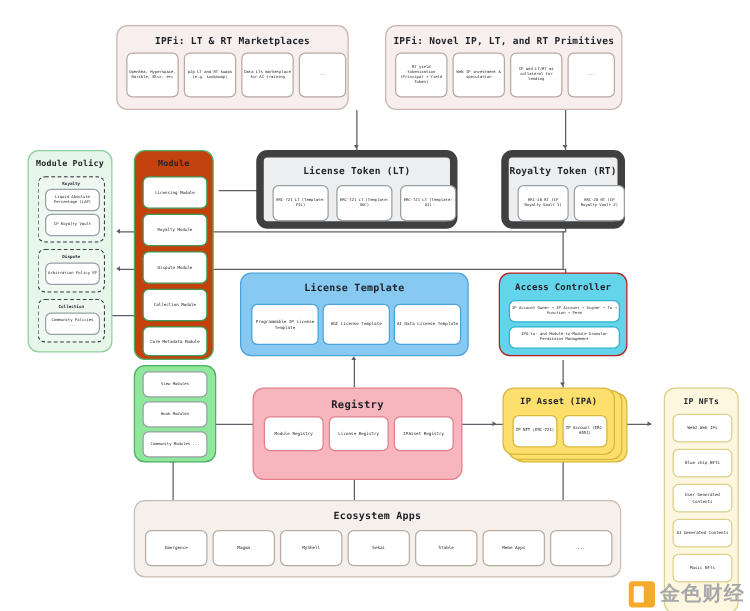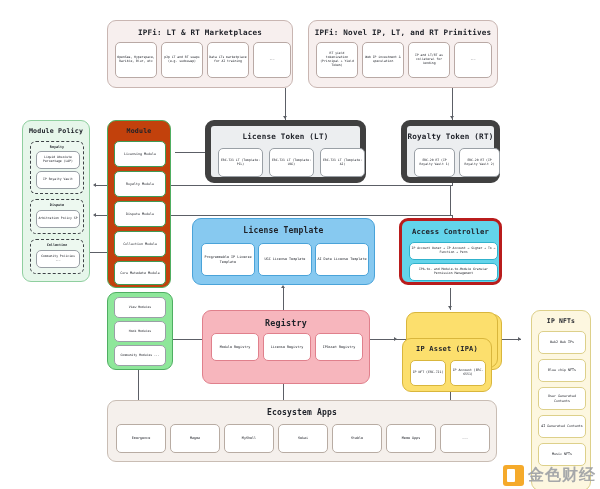--- a/index.html
+++ b/index.html
@@ -36,21 +36,21 @@
   
   .modcol{background:#c2410c;border:1px solid #4fae62;border-radius:9px;}
   .modcol .title{font-size:6.6px;padding-top:6px;}
   .modcol .leaf{border-color:#3f9a55;font-size:3.3px;}
   .modsplit{position:absolute;background:#8ee79a;border:1px solid #4fae62;border-radius:9px;}
   
   .ltemp{background:#87c9f0;border:1px solid #4aa3d9;border-radius:9px;}
   .ltemp .title{font-size:8px;padding-top:7px;}
   .ltemp .leaf{border-color:#4aa3d9;font-size:3.4px;}
   
-  .acc{background:#63d4ea;border:3px solid #b91c1c;border-radius:9px;}
+  .acc{background:#63d4ea;border:1px solid #b91c1c;border-radius:9px;}
   .acc .title{font-size:7.2px;padding-top:6px;}
   .acc .leaf{border-color:#30b2cc;font-size:3.1px;}
   
   .registry{background:#f7b6bd;border:1px solid #e0808c;border-radius:9px;}
   .registry .title{font-size:8.4px;padding-top:7px;}
   .registry .leaf{border-color:#e0808c;font-size:3.4px;}
   
   .ipa{background:#fcdf6d;border:1px solid #d9b63c;border-radius:9px;}
   .ipa .title{font-size:7px;padding-top:6px;}
   .ipa .leaf{border-color:#d9b63c;font-size:3.2px;}
@@ -119,21 +119,21 @@
 
   <div class="conn v" style="left:138px;top:370px;height:30px;"></div>
   <div class="arw up" style="left:135.6px;top:367px;"></div>
 
   <div class="conn v" style="left:283px;top:368px;height:32px;"></div>
   <div class="arw up" style="left:280.6px;top:365px;"></div>
 
   <div class="conn v" style="left:450px;top:368px;height:32px;"></div>
   <div class="arw up" style="left:447.6px;top:365px;"></div>
 
-  <div class="box ipfi" style="left:107px;top:20px;width:186px;height:68px;">
+  <div class="box ipfi" style="left:93px;top:20px;width:186px;height:68px;">
     <div class="title">IPFi: LT &amp; RT Marketplaces</div>
     <div class="leaf" style="left:7px;top:21px;width:42px;height:36px;">OpenSea, Hyperspace, Rarible, Blur, etc</div>
     <div class="leaf" style="left:53px;top:21px;width:42px;height:36px;">p2p LT and RT swaps (e.g. sudoswap)</div>
     <div class="leaf" style="left:99px;top:21px;width:42px;height:36px;">Data LTs marketplace for AI training</div>
     <div class="leaf" style="left:145px;top:21px;width:38px;height:36px;">...</div>
   </div>
 
   <div class="box ipfi" style="left:308px;top:20px;width:190px;height:68px;">
     <div class="title">IPFi: Novel IP, LT, and RT Primitives</div>
     <div class="leaf" style="left:7px;top:21px;width:42px;height:36px;">RT yield tokenization (Principal + Yield Token)</div>
@@ -201,21 +201,21 @@
 
   <div class="box registry" style="left:202px;top:310px;width:168px;height:74px;">
     <div class="title">Registry</div>
     <div class="leaf" style="left:8px;top:22px;width:48px;height:28px;">Module Registry</div>
     <div class="leaf" style="left:60px;top:22px;width:48px;height:28px;">License Registry</div>
     <div class="leaf" style="left:112px;top:22px;width:48px;height:28px;">IPAsset Registry</div>
   </div>
 
   <div class="ipashadow" style="left:410px;top:314px;width:90px;height:54px;"></div>
   <div class="ipashadow" style="left:406px;top:312px;width:90px;height:54px;"></div>
-  <div class="box ipa" style="left:402px;top:310px;width:90px;height:54px;margin-top:28px;">
+  <div class="box ipa" style="left:402px;top:310px;width:90px;height:54px;">
     <div class="title">IP Asset (IPA)</div>
     <div class="leaf" style="left:7px;top:21px;width:36px;height:26px;">IP NFT (ERC-721)</div>
     <div class="leaf" style="left:47px;top:21px;width:36px;height:26px;">IP Account (ERC-6551)</div>
   </div>
 
   <div class="box ipnfts" style="left:531px;top:310px;width:60px;height:181px;">
     <div class="title">IP NFTs</div>
     <div class="leaf" style="left:6px;top:20px;width:48px;height:23px;">Web2 Web IPs</div>
     <div class="leaf" style="left:6px;top:48px;width:48px;height:23px;">Blue chip NFTs</div>
     <div class="leaf" style="left:6px;top:76px;width:48px;height:23px;">User Generated Contents</div>

